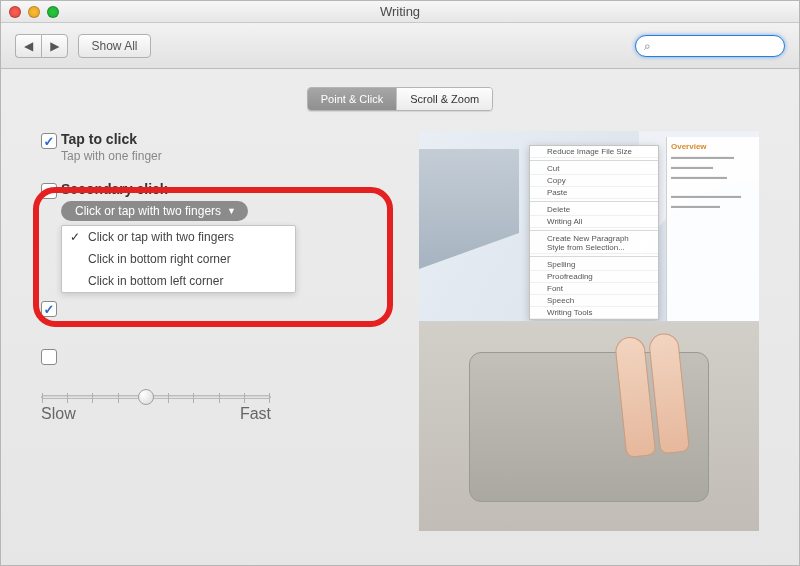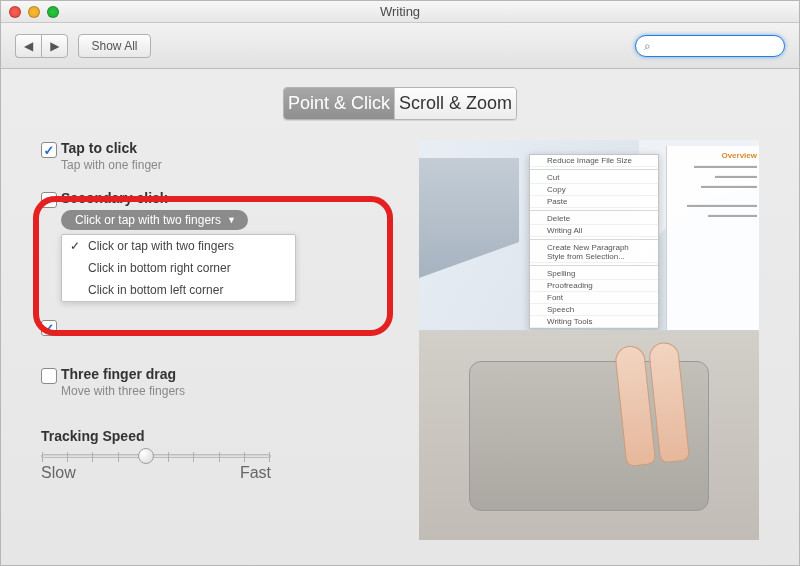--- a/index.html
+++ b/index.html
@@ -62,21 +62,21 @@
 .search span { color:#888; font-size:12px; margin-right:4px;}
 .search input { border:none; outline:none; font-size:12px; width:100%; background:transparent;}
 .tabs {
   display:flex; justify-content:center; margin-top:18px;
 }
 .tabgroup {
   display:flex; border:1px solid #b4b4b4; border-radius:4px; overflow:hidden;
   box-shadow:0 1px 1px rgba(0,0,0,0.1);
 }
 .tab {
-  padding:5px 4px; font-size:18px; background:linear-gradient(#fdfdfd,#ececec);
+  padding:5px 13px; font-size:11px; background:linear-gradient(#fdfdfd,#ececec);
   border-right:1px solid #c4c4c4; color:#333;
 }
 .tab:last-child { border-right:none;}
 .tab.active {
   background: linear-gradient(#a7a7a7,#8f8f8f); color:#fff;
 }
 .content {
   display:flex; padding:20px 30px 10px 40px; gap:18px;
 }
 .left { width:360px; position:relative;}
@@ -147,21 +147,21 @@
 .ctx-menu {
   position:absolute; left:110px; top:14px; width:130px;
   background:rgba(255,255,255,0.96); border:1px solid #c4c4c4;
   box-shadow:0 2px 8px rgba(0,0,0,0.2); font-size:8px; color:#555;
 }
 .ctx-menu div { padding:1px 17px; border-bottom:1px solid #f0f0f0;}
 .ctx-menu .sep { height:1px; padding:0; background:#d8d8d8; border:none; margin:2px 0;}
 .panel-side {
   position:absolute; right:-2px; top:6px; width:95px; height:190px;
   background:rgba(255,255,255,0.92); border-left:1px solid #d0d0d0;
-  padding:4px; font-size:7px; color:#aaa; line-height:1.4;text-align:right;
+  padding:4px; font-size:7px; color:#aaa; line-height:1.4;
 }
 .panel-side b { color:#d88a2a; font-size:8px;}
 .preview-bot {
   flex:1.1; background:linear-gradient(#d2cec8,#c1bdb6);
   display:flex; align-items:center; justify-content:center; position:relative;
 }
 .trackpad-img {
   width:240px; height:150px; background:linear-gradient(#c3c0ba,#aba8a2);
   border-radius:12px; border:1px solid #999; position:relative;
 }
@@ -214,21 +214,21 @@
     <div class="left">
 
       <div class="opt">
         <div class="chk on"></div>
         <div>
           <div class="opt-title">Tap to click</div>
           <div class="opt-sub">Tap with one finger</div>
         </div>
       </div>
 
-      <div class="opt" style="margin-bottom:16px;">
+      <div class="opt" style="margin-bottom:6px;">
         <div class="chk on"></div>
         <div>
           <div class="opt-title">Secondary click</div>
           <div class="pill">
             <span>Click or tap with two fingers</span>
             <span class="arrow">▼</span>
           </div>
           <div class="dropdown">
             <div class="item">
               <span class="tick">✓</span>
@@ -246,28 +246,23 @@
         </div>
       </div>
 
       <div class="opt" style="margin-top:2px; margin-bottom:30px;">
         <div class="chk on"></div>
         <div></div>
       </div>
 
       <div class="opt">
         <div class="chk"></div>
-        <div>
-          <div class="opt-title">Three finger drag</div>
-          <div class="opt-sub">Move with three fingers</div>
-        </div>
       </div>
 
       <div class="tracking">
-        <div class="label">Tracking Speed</div>
         <div class="slider-wrap">
           <div class="slider-track">
             <div class="slider-ticks">
                 <i></i>
                 <i></i>
                 <i></i>
                 <i></i>
                 <i></i>
                 <i></i>
                 <i></i>

